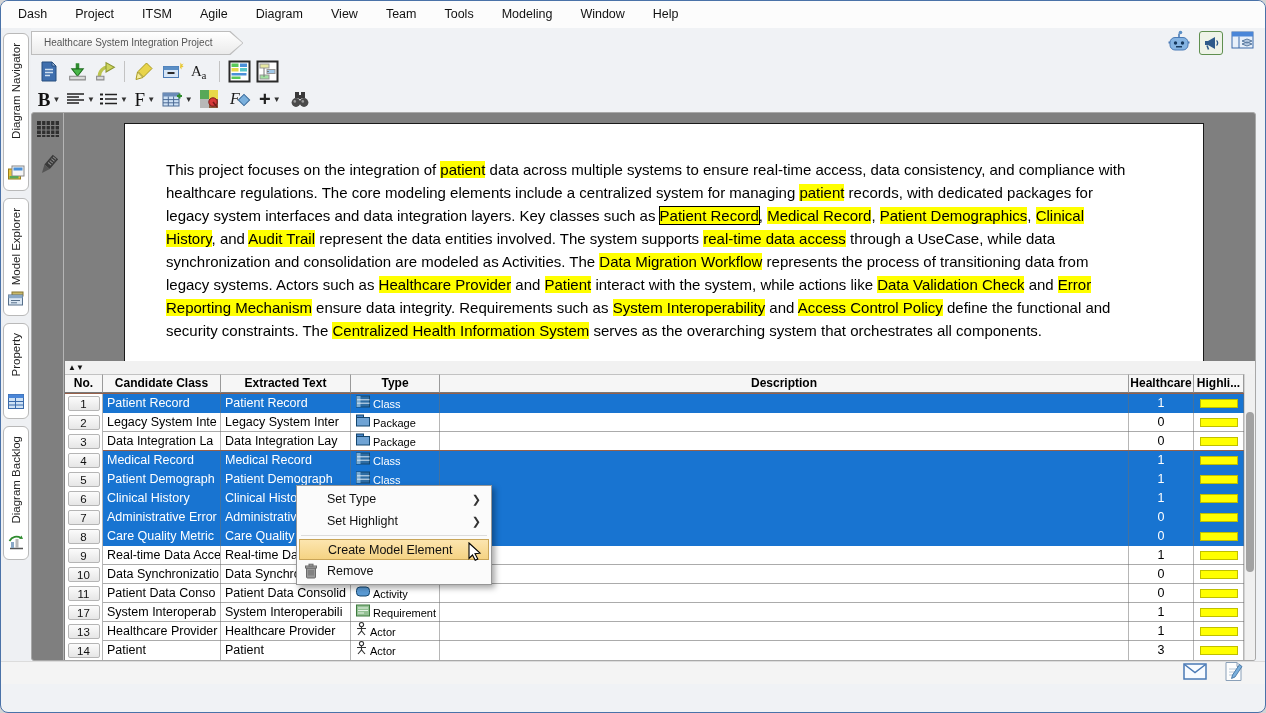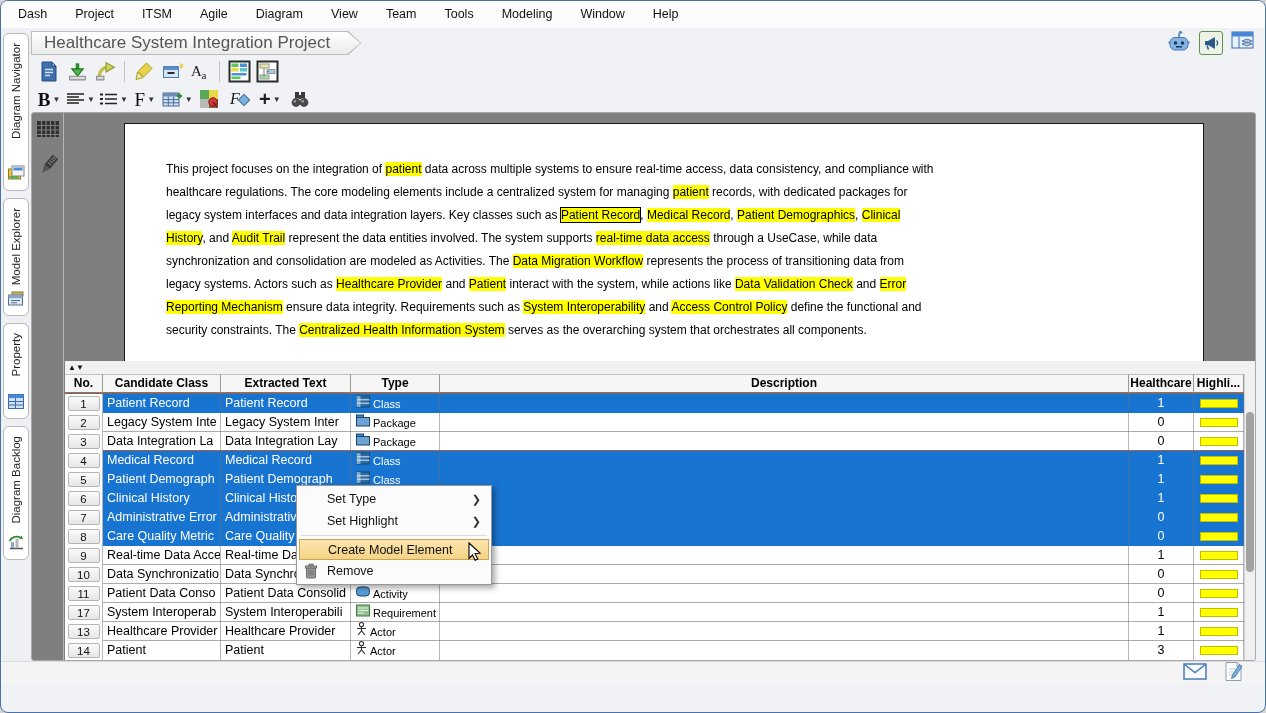--- a/index.html
+++ b/index.html
@@ -25,39 +25,39 @@
   .tabstrip{width:30px;flex:0 0 auto;display:flex;flex-direction:column;align-items:center;padding-top:5px;gap:7px;background:#eef0f3;}
   .side-tab{width:26px;background:#fff;border:1px solid #b9b9b9;border-radius:6px;display:flex;flex-direction:column;align-items:center;justify-content:space-between;padding:9px 0 4px;}
   .side-tab .vtext{writing-mode:vertical-rl;transform:rotate(180deg);font-size:11.5px;color:#222;white-space:nowrap;}
   .side-tab:nth-child(1){height:158px;} .side-tab:nth-child(2){height:118px;}
   .side-tab:nth-child(3){height:96px;}  .side-tab:nth-child(4){height:134px;}
   .content{flex:1;display:flex;flex-direction:column;min-width:0;}
   
   .crumb-row{height:28px;display:flex;align-items:center;padding:3px 10px 1px 0;}
   .crumb-outer{clip-path:polygon(0 0,calc(100% - 13px) 0,100% 50%,calc(100% - 13px) 100%,0 100%);background:#bdbdbd;padding:1px 1px;}
   .crumb-inner{clip-path:polygon(0 0,calc(100% - 13px) 0,100% 50%,calc(100% - 13px) 100%,0 100%);
-    background:linear-gradient(#ffffff,#ebebeb);height:22px;line-height:22px;padding:0 30px 0 12px;font-size:17px;color:#555;}
+    background:linear-gradient(#ffffff,#ebebeb);height:22px;line-height:22px;padding:0 30px 0 12px;font-size:10px;color:#555;}
   .top-icons{margin-left:auto;display:flex;align-items:center;gap:7px;}
   .announce-box{width:24px;height:24px;border:1.5px solid #5f8f4f;border-radius:3px;background:#eef3e8;display:flex;align-items:center;justify-content:center;}
   
   .toolbar{display:flex;align-items:center;padding-left:5px;}
   .toolbar.row1{height:30px;gap:2px;}
   .toolbar.row2{height:26px;gap:4px;}
   .tb-btn{min-width:26px;height:26px;display:flex;align-items:center;justify-content:center;}
   .tb-sep{width:1px;height:21px;background:#c3c3c3;margin:0 4px;flex:0 0 auto;}
   .dd-arrow{font-size:8px;color:#333;margin-left:2px;}
   .glyph-b{font-family:"Liberation Serif",serif;font-size:19px;font-weight:bold;color:#111;line-height:1;}
   .glyph-f{font-family:"Liberation Serif",serif;font-size:19px;color:#111;line-height:1;}
   .glyph-plus{font-size:20px;font-weight:bold;color:#222;line-height:1;}
   
   .work{flex:1;position:relative;margin:0 9px 0 0;border:1px solid #a8a8a8;border-radius:3px;overflow:hidden;background:#7f7f7f;}
   .stamps{position:absolute;left:0;top:0;bottom:0;width:32px;border-right:1px solid #b5b5b5;display:flex;flex-direction:column;align-items:center;padding-top:7px;gap:11px;}
   .canvas{position:absolute;left:33px;top:0;right:0;height:248px;overflow:hidden;}
   .page{position:absolute;left:59px;top:10px;width:1080px;height:239px;background:#fff;border:1px solid #1a1a1a;overflow:hidden;}
-  .doc{margin:34px 40px 0 41px;font-size:12px;line-height:23px;color:#000;width:975px;}
+  .doc{margin:34px 40px 0 41px;font-size:15px;line-height:23px;color:#000;width:975px;}
   .hl{background:#ffff00;}
   .hl.boxed{box-shadow:0 0 0 1px #000;}
   
   .grid-panel{position:absolute;left:33px;top:248px;right:0;bottom:0;background:#ffffff;display:flex;flex-direction:column;}
   .sort-strip{height:13px;background:#f1f1f1;display:flex;align-items:center;padding-left:3px;}
   .sort-arrows{font-size:8px;color:#111;letter-spacing:0px;line-height:1;}
   .tbl-wrap{flex:1;position:relative;}
   .tbl{position:absolute;left:0;top:0;right:11px;bottom:0;overflow:hidden;background:#fff;}
   .trow{display:grid;grid-template-columns:38px 118px 130px 89px 1fr 65px 50px;height:19px;}
   .trow.head .cell{font-weight:bold;font-size:12px;text-align:center;background:#f6f6f6;

